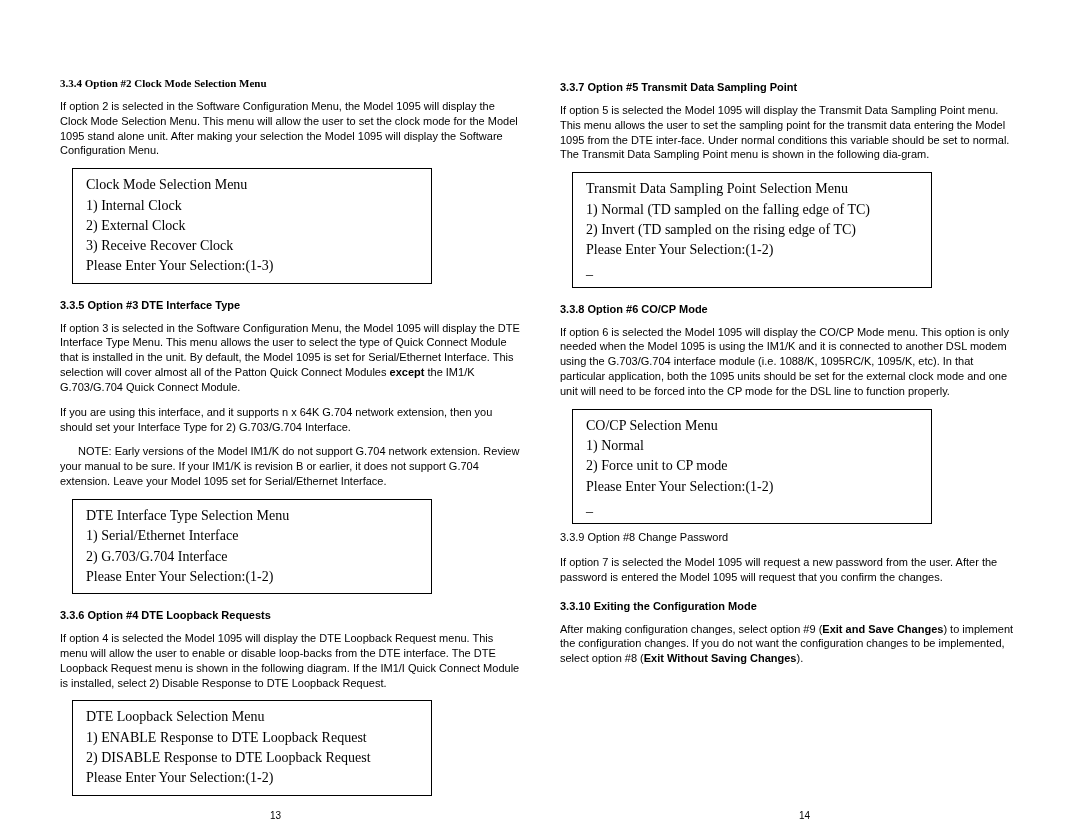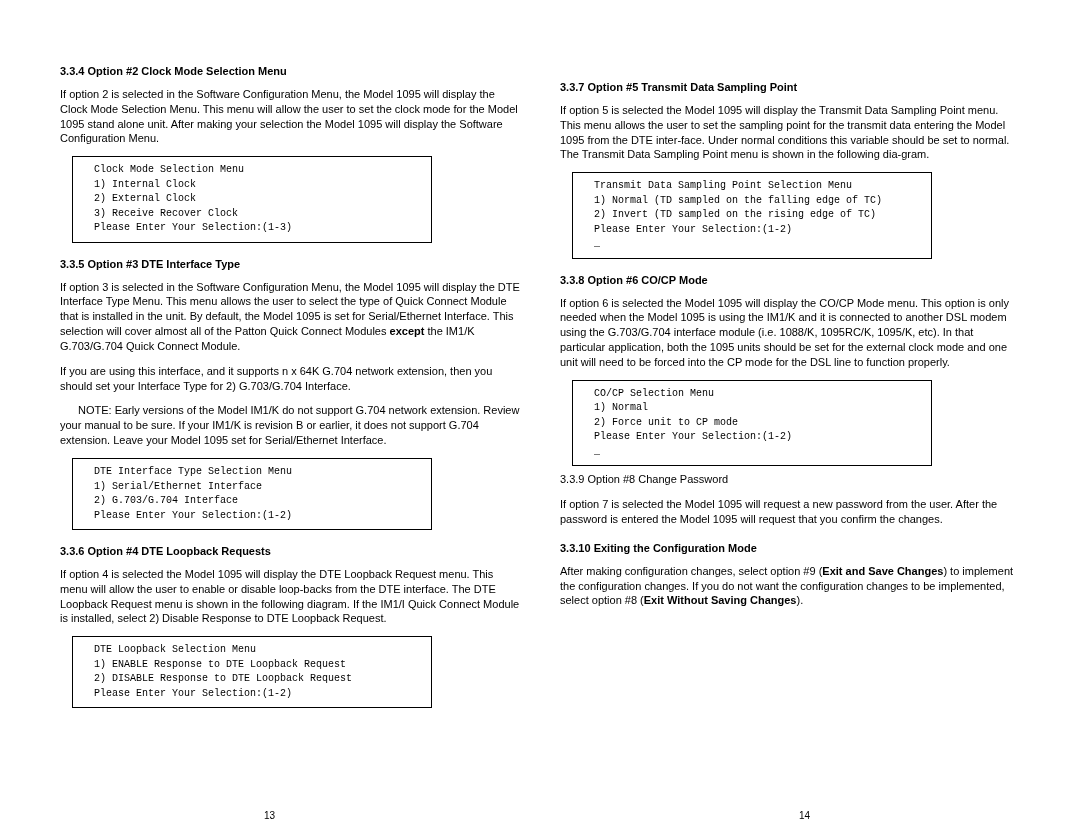--- a/index.html
+++ b/index.html
@@ -1,25 +1,25 @@
 <!DOCTYPE html>
 <html><head>
 <meta charset="utf-8">
 <style>
   html,body{margin:0;padding:0;background:#fff;font-family:Arial,Helvetica,sans-serif;color:#000;}
   .page{width:1080px;height:834px;display:flex;padding:60px 60px 30px 60px;box-sizing:border-box;}
   .col{width:460px;font-size:11px;line-height:1.35;}
   .col.left{margin-right:40px;}
   .col.right{}
   .heading{font-weight:bold;font-size:11px;margin:14px 0 8px 0;}
-  .heading.first{margin-top:4px;}
+  .heading.first{margin-top:16px;font-family:Liberation Serif, serif;}
   .para{margin:0 0 10px 0;}
   .para .bold{font-weight:bold;}
   .indent{text-indent:18px;}
-  .menubox{border:1px solid #000;font-family:Liberation Mono, monospace;font-size:10px;line-height:1.45;padding:6px 21px;margin:8px 0 6px 12px;width:360px;box-sizing:border-box;white-space:pre;}
+  .menubox{border:1px solid #000;font-family:Liberation Serif, serif;font-size:14px;line-height:1.45;padding:6px 13px;margin:8px 0 6px 12px;width:360px;box-sizing:border-box;white-space:pre;}
   .menubox.narrow{width:250px;}
   .footer{position:absolute;bottom:12px;font-size:10px;}
   .pagewrap{position:relative;width:1080px;height:834px;}
 </style>
 </head>
 <body>
 
 <div class="pagewrap">
 <div class="page">
 
@@ -43,21 +43,21 @@
 2) G.703/G.704 Interface
 Please Enter Your Selection:(1-2)</div>
 
     <div class="heading">3.3.6 Option #4 DTE Loopback Requests</div>
     <p class="para">If option 4 is selected the Model 1095 will display the DTE Loopback Request menu. This menu will allow the user to enable or disable loop-backs from the DTE interface. The DTE Loopback Request menu is shown in the following diagram. If the IM1/I Quick Connect Module is installed, select 2) Disable Response to DTE Loopback Request.</p>
     <div class="menubox">DTE Loopback Selection Menu
 1) ENABLE Response to DTE Loopback Request
 2) DISABLE Response to DTE Loopback Request
 Please Enter Your Selection:(1-2)</div>
 
-    <div class="footer" style="left:264px;">13</div>
+    <div class="footer" style="left:270px;">13</div>
   </div>
 
   <div class="col right">
     <div class="heading" style="margin-top:20px;">3.3.7 Option #5 Transmit Data Sampling Point</div>
     <p class="para">If option 5 is selected the Model 1095 will display the Transmit Data Sampling Point menu. This menu allows the user to set the sampling point for the transmit data entering the Model 1095 from the DTE inter-face. Under normal conditions this variable should be set to normal. The Transmit Data Sampling Point menu is shown in the following dia-gram.</p>
     <div class="menubox">Transmit Data Sampling Point Selection Menu
 1) Normal (TD sampled on the falling edge of TC)
 2) Invert (TD sampled on the rising edge of TC)
 Please Enter Your Selection:(1-2)
 _</div>

